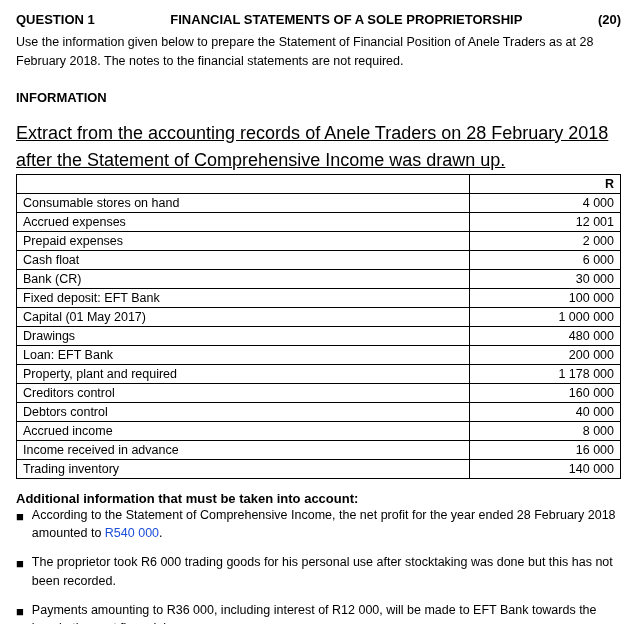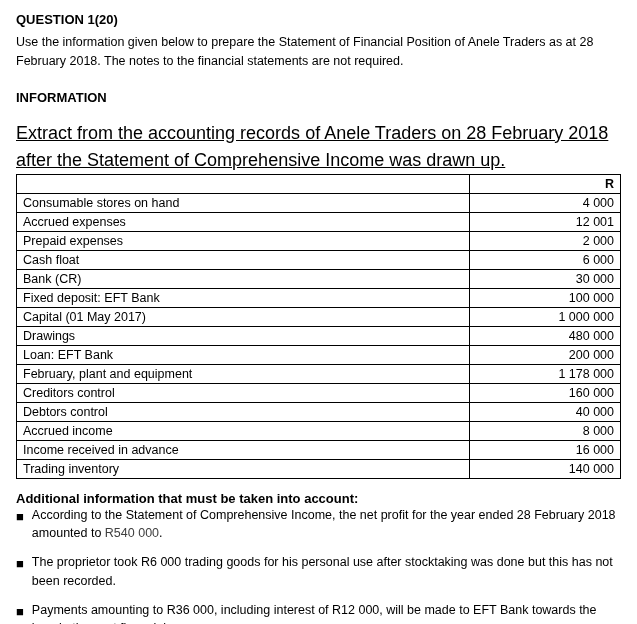--- a/index.html
+++ b/index.html
@@ -13,21 +13,21 @@
       font-size: 13px;
       background: #fff;
       color: #000;
       padding: 12px 16px;
       width: 637px;
       min-height: 624px;
     }
 
     .question-header {
       display: flex;
-      justify-content: flex-start;
+      justify-content: center;
       align-items: flex-start;
       margin-bottom: 6px;
     }
 
     .question-label {
       font-weight: bold;
       font-size: 13px;
     }
 
     .question-title {
@@ -106,28 +106,29 @@
     }
 
     .bullet-icon {
       margin-right: 8px;
       margin-top: 1px;
       font-size: 13px;
       flex-shrink: 0;
     }
 
     .highlight {
-      color: #404040;
+      color: #1d4ed8;
     }
   </style>
 </head>
 <body>
 
 <div class="question-header">
   <span class="question-label">QUESTION 1</span>
+  <span class="question-title">FINANCIAL STATEMENTS OF A SOLE PROPRIETORSHIP</span>
   <span class="question-marks">(20)</span>
 </div>
 
 <p class="instructions">Use the information given below to prepare the Statement of Financial Position of Anele Traders as at 28 February 2018.  The notes to the financial statements are not required.</p>
 
 <p class="section-title">INFORMATION</p>
 <p class="section-desc">Extract from the accounting records of Anele Traders on 28 February 2018 after the Statement of Comprehensive Income was drawn up.</p>
 
 <table>
   <thead>
@@ -167,21 +168,21 @@
       </tr>
       <tr>
         <td class="col-label">Drawings</td>
         <td class="col-value">480 000</td>
       </tr>
       <tr>
         <td class="col-label">Loan: EFT Bank</td>
         <td class="col-value">200 000</td>
       </tr>
       <tr>
-        <td class="col-label">February, plant and equipment</td>
+        <td class="col-label">Property, plant and required</td>
         <td class="col-value">1 178 000</td>
       </tr>
       <tr>
         <td class="col-label">Creditors control</td>
         <td class="col-value">160 000</td>
       </tr>
       <tr>
         <td class="col-label">Debtors control</td>
         <td class="col-value">40 000</td>
       </tr>

